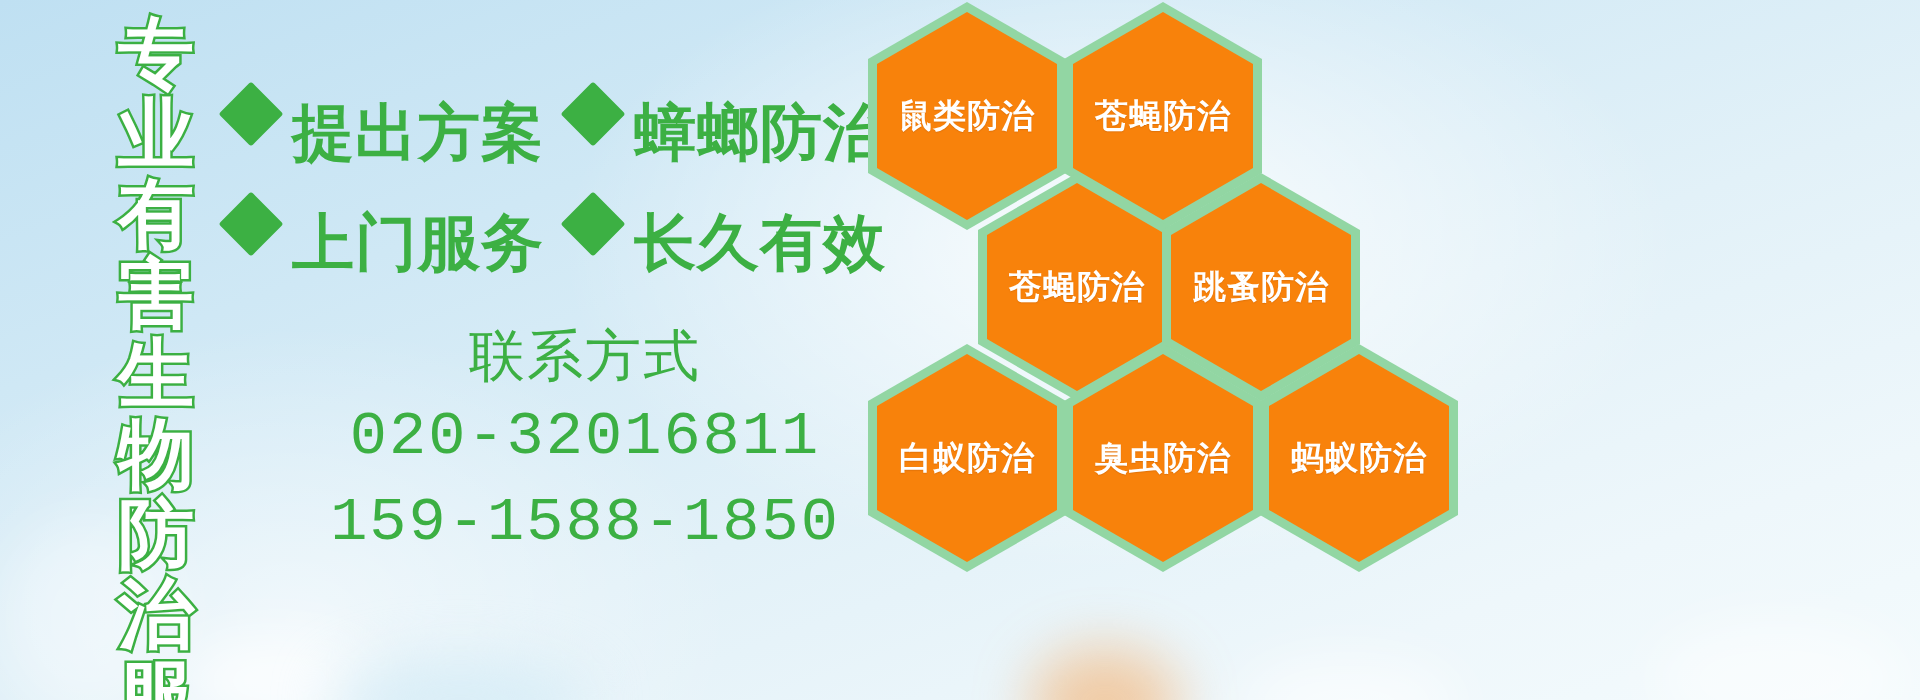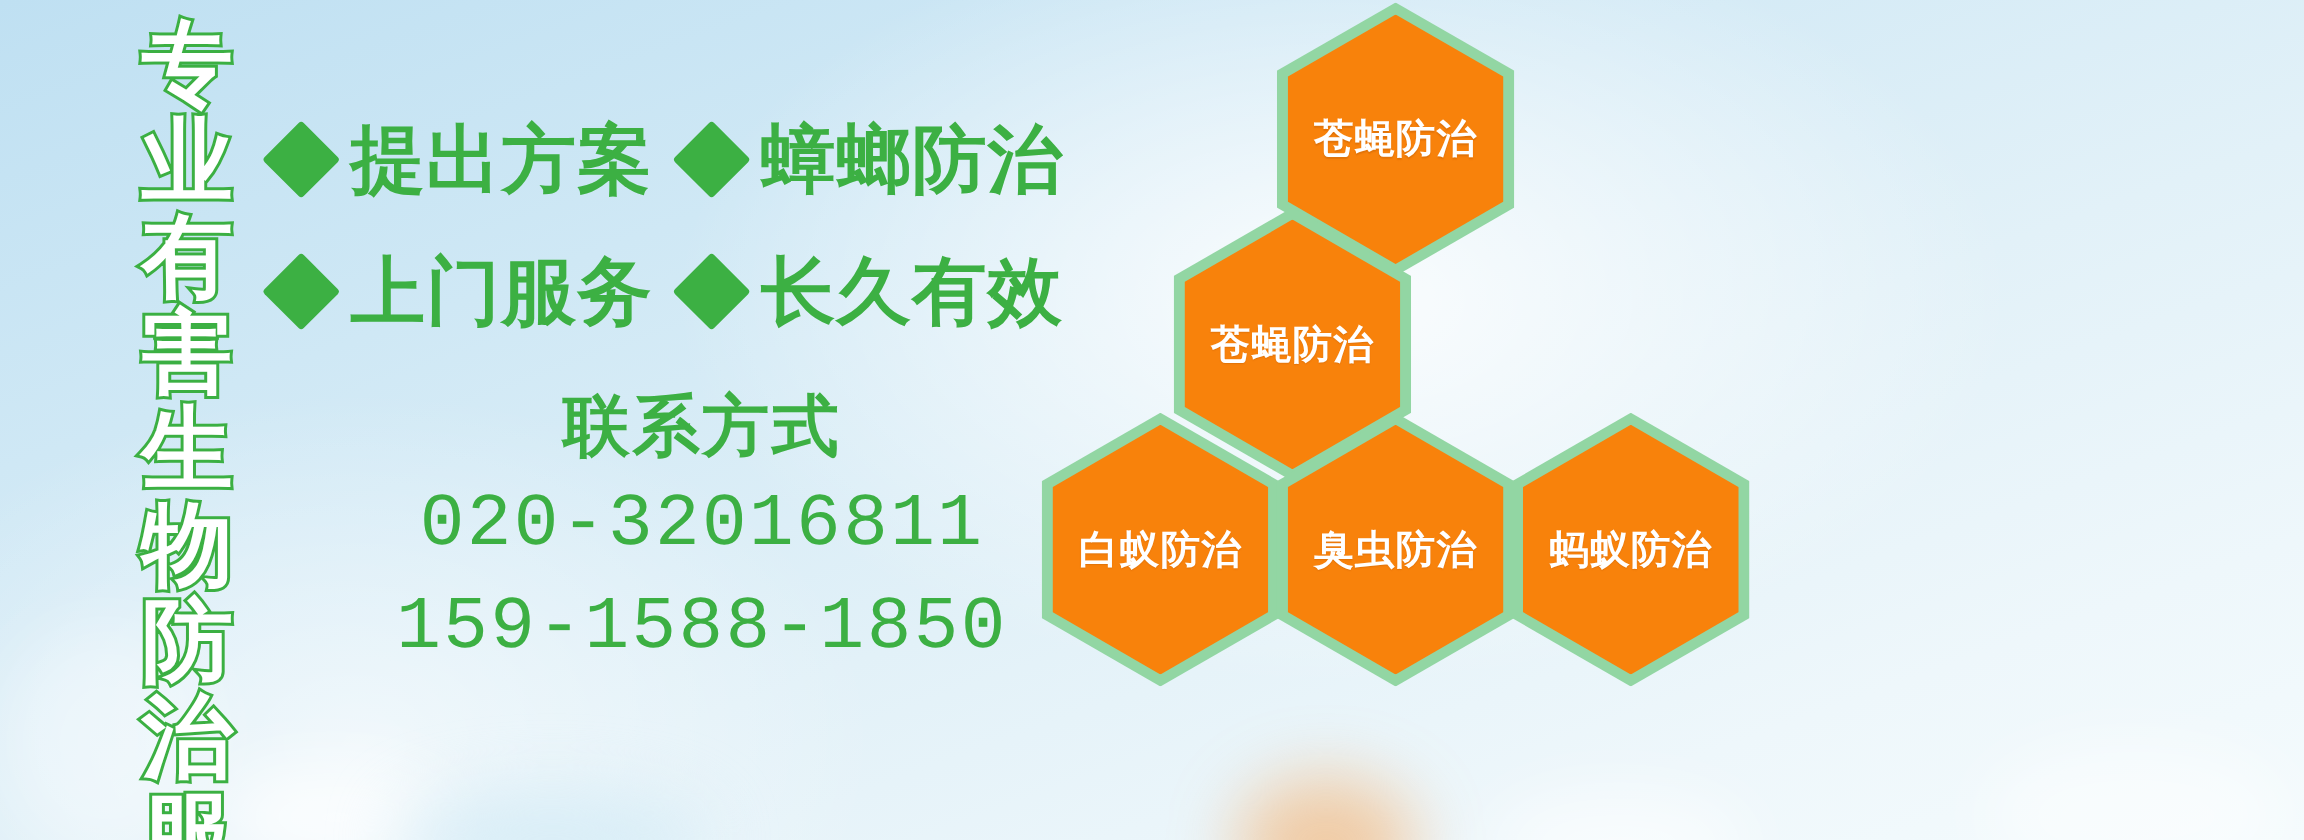--- a/index.html
+++ b/index.html
@@ -36,35 +36,35 @@
     -webkit-text-stroke:5px #3cb043;
     paint-order:stroke fill;
     text-shadow:
        0 0 1px #3cb043;
     font-family:"DejaVu Sans","Liberation Sans",sans-serif;
   }
 
   
   #features{position:absolute;left:228px;top:78px;width:640px;}
   .feature-row{display:flex;align-items:center;height:110px;}
-  .feature-item{display:flex;align-items:center;}
+  .feature-item{display:flex;}
   .feature-item + .feature-item{margin-left:26px;}
   .diamond{
     width:46px;height:46px;background:#3cb043;transform:rotate(45deg);
     margin-right:18px;flex:none;border-radius:3px;
   }
   .feature-text{
     font-size:62px;font-weight:bold;color:#3cb043;letter-spacing:1px;
     font-family:"DejaVu Sans","Liberation Sans",sans-serif;white-space:nowrap;
   }
 
   
   #contact{position:absolute;left:300px;top:318px;width:570px;text-align:center;}
   #contact-title{
-    font-size:56px;font-weight:bold;color:#3cb043;line-height:76px;
+    font-size:56px;font-weight:normal;color:#3cb043;line-height:76px;
     font-family:"DejaVu Sans","Liberation Sans",sans-serif;letter-spacing:2px;
   }
   .phone{
     font-size:62px;color:#3cb043;line-height:86px;letter-spacing:2px;
     font-family:Liberation Mono, monospace;font-weight:400;
   }
 
   
   #hex-grid{position:absolute;left:862px;top:-6px;width:600px;height:560px;}
   .hex{
@@ -145,30 +145,40 @@
   </div>
 
   <div id="contact">
     <div id="contact-title">联系方式</div>
     <div class="phone">020-32016811</div>
     <div class="phone">159-1588-1850</div>
   </div>
 
   <div id="hex-grid">
 
+    <div class="hex r1c1">
+      <span class="outer"></span>
+      <span class="inner"></span>
+      <span class="hex-label">鼠类防治</span>
+    </div>
     <div class="hex r1c2">
       <span class="outer"></span>
       <span class="inner"></span>
       <span class="hex-label">苍蝇防治</span>
     </div>
 
     <div class="hex r2c1">
       <span class="outer"></span>
       <span class="inner"></span>
       <span class="hex-label">苍蝇防治</span>
+    </div>
+    <div class="hex r2c2">
+      <span class="outer"></span>
+      <span class="inner"></span>
+      <span class="hex-label">跳蚤防治</span>
     </div>
 
     <div class="hex r3c1">
       <span class="outer"></span>
       <span class="inner"></span>
       <span class="hex-label">白蚁防治</span>
     </div>
     <div class="hex r3c2">
       <span class="outer"></span>
       <span class="inner"></span>

